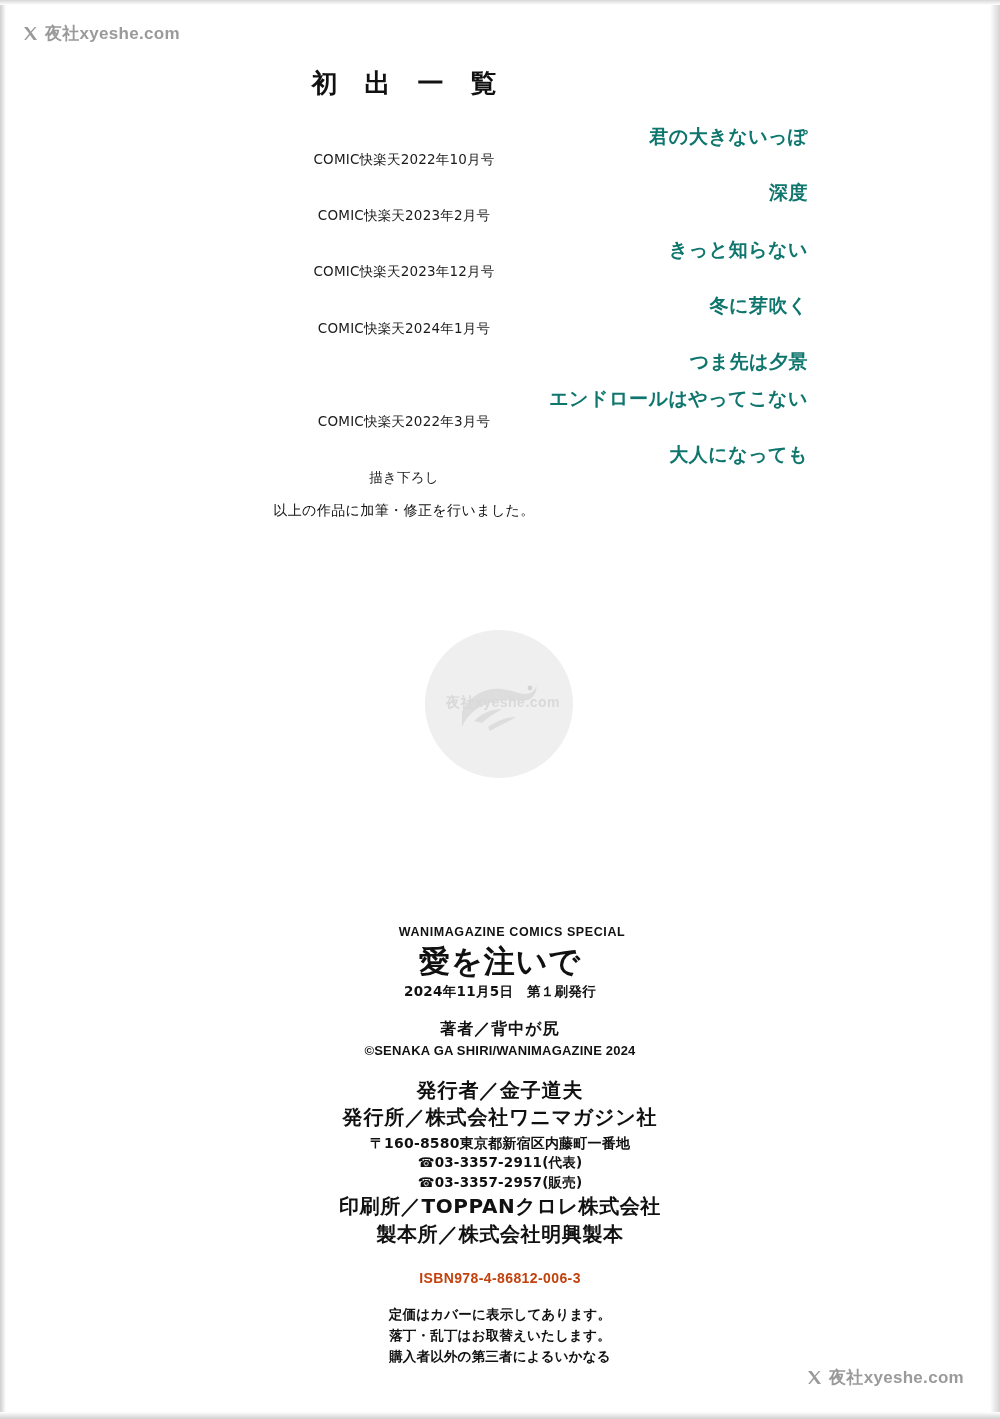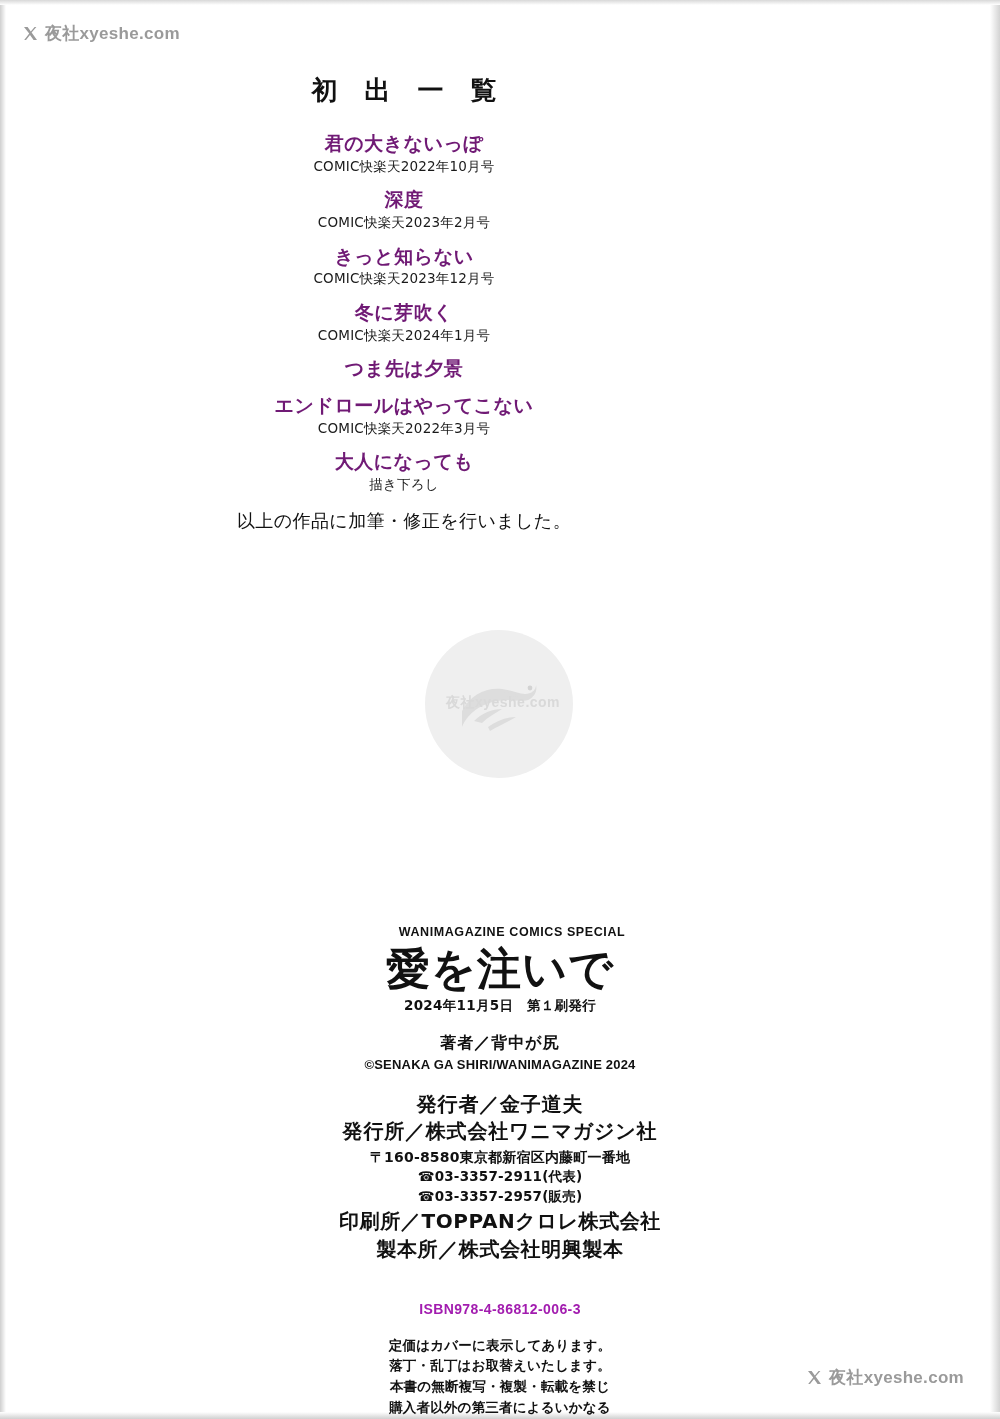--- a/index.html
+++ b/index.html
@@ -80,54 +80,55 @@
     font-size: 14px;
     font-weight: bold;
     color: #d9d9d9;
     letter-spacing: 0.5px;
   }
 
   
   #firstpub-section {
     position: absolute;
     left: 0;
-    top: 73px;
+    top: 66px;
     width: 808px;
     text-align: center;
   }
   #firstpub-title {
     font-family: "DejaVu Sans", sans-serif;
     font-size: 26px;
     font-weight: bold;
     letter-spacing: 9px;
     color: #111;
     margin-bottom: 24px;
     padding-left: 9px;
   }
   .pub-entry { margin-bottom: 13px; }
   .pub-entry .pub-work {
     font-family: "DejaVu Sans", sans-serif;
     font-size: 19px;
     font-weight: bold;
     letter-spacing: 0.5px;
-    color: #701a75;
+    color: #0f766e;
     line-height: 1.25;
+    text-align: right;
   }
   .pub-entry .pub-source {
     font-family: "DejaVu Sans", sans-serif;
     font-size: 13.5px;
     color: #1a1a1a;
     letter-spacing: 0.2px;
     line-height: 1.3;
     margin-top: 2px;
   }
   #firstpub-note {
     margin-top: 15px;
     font-family: "DejaVu Sans", sans-serif;
-    font-size: 18px;
+    font-size: 14px;
     color: #111;
     letter-spacing: 0.4px;
   }
 
   
   #colophon {
     position: absolute;
     left: 0;
     top: 925px;
     width: 1000px;
@@ -135,22 +136,22 @@
   }
   #colophon-label {
     font-family: "Liberation Sans", sans-serif;
     font-size: 12.5px;
     font-weight: bold;
     letter-spacing: 0.6px;
     color: #111;
     padding-left: 24px;
   }
   #colophon-title {
-    font-family: Liberation Sans, sans-serif;
-    font-size: 44px;
+    font-family: Liberation Serif, serif;
+    font-size: 31px;
     font-weight: bold;
     letter-spacing: 1px;
     color: #111;
     margin-top: 6px;
     line-height: 1.1;
   }
   #colophon-date {
     font-family: "DejaVu Sans", sans-serif;
     font-size: 13.5px;
     font-weight: bold;
@@ -207,22 +208,22 @@
     font-size: 20px;
     font-weight: bold;
     color: #111;
     letter-spacing: 0.6px;
     line-height: 1.4;
   }
   #colophon-isbn {
     font-family: "Liberation Sans", sans-serif;
     font-size: 14px;
     font-weight: bold;
-    color: #a21caf;
-    margin-top: 38px;
+    color: #c2410c;
+    margin-top: 22px;
     letter-spacing: 0.4px;
   }
   #colophon-notices {
     margin-top: 18px;
     font-family: "DejaVu Sans", sans-serif;
     font-size: 13.5px;
     font-weight: bold;
     color: #111;
     line-height: 1.55;
     letter-spacing: 0.2px;
@@ -324,19 +325,18 @@
     <div class="print-block">
       <div id="colophon-printer">印刷所／TOPPANクロレ株式会社</div>
       <div id="colophon-binder">製本所／株式会社明興製本</div>
     </div>
 
     <div id="colophon-isbn">ISBN978-4-86812-006-3</div>
 
     <div id="colophon-notices">
       <div>定価はカバーに表示してあります。</div>
       <div>落丁・乱丁はお取替えいたします。</div>
-      <div>本書の無断複写・複製・転載を禁じ</div>
       <div>購入者以外の第三者によるいかなる</div>
 
     </div>
   </div>
 
 </div>
 
 </body></html>

